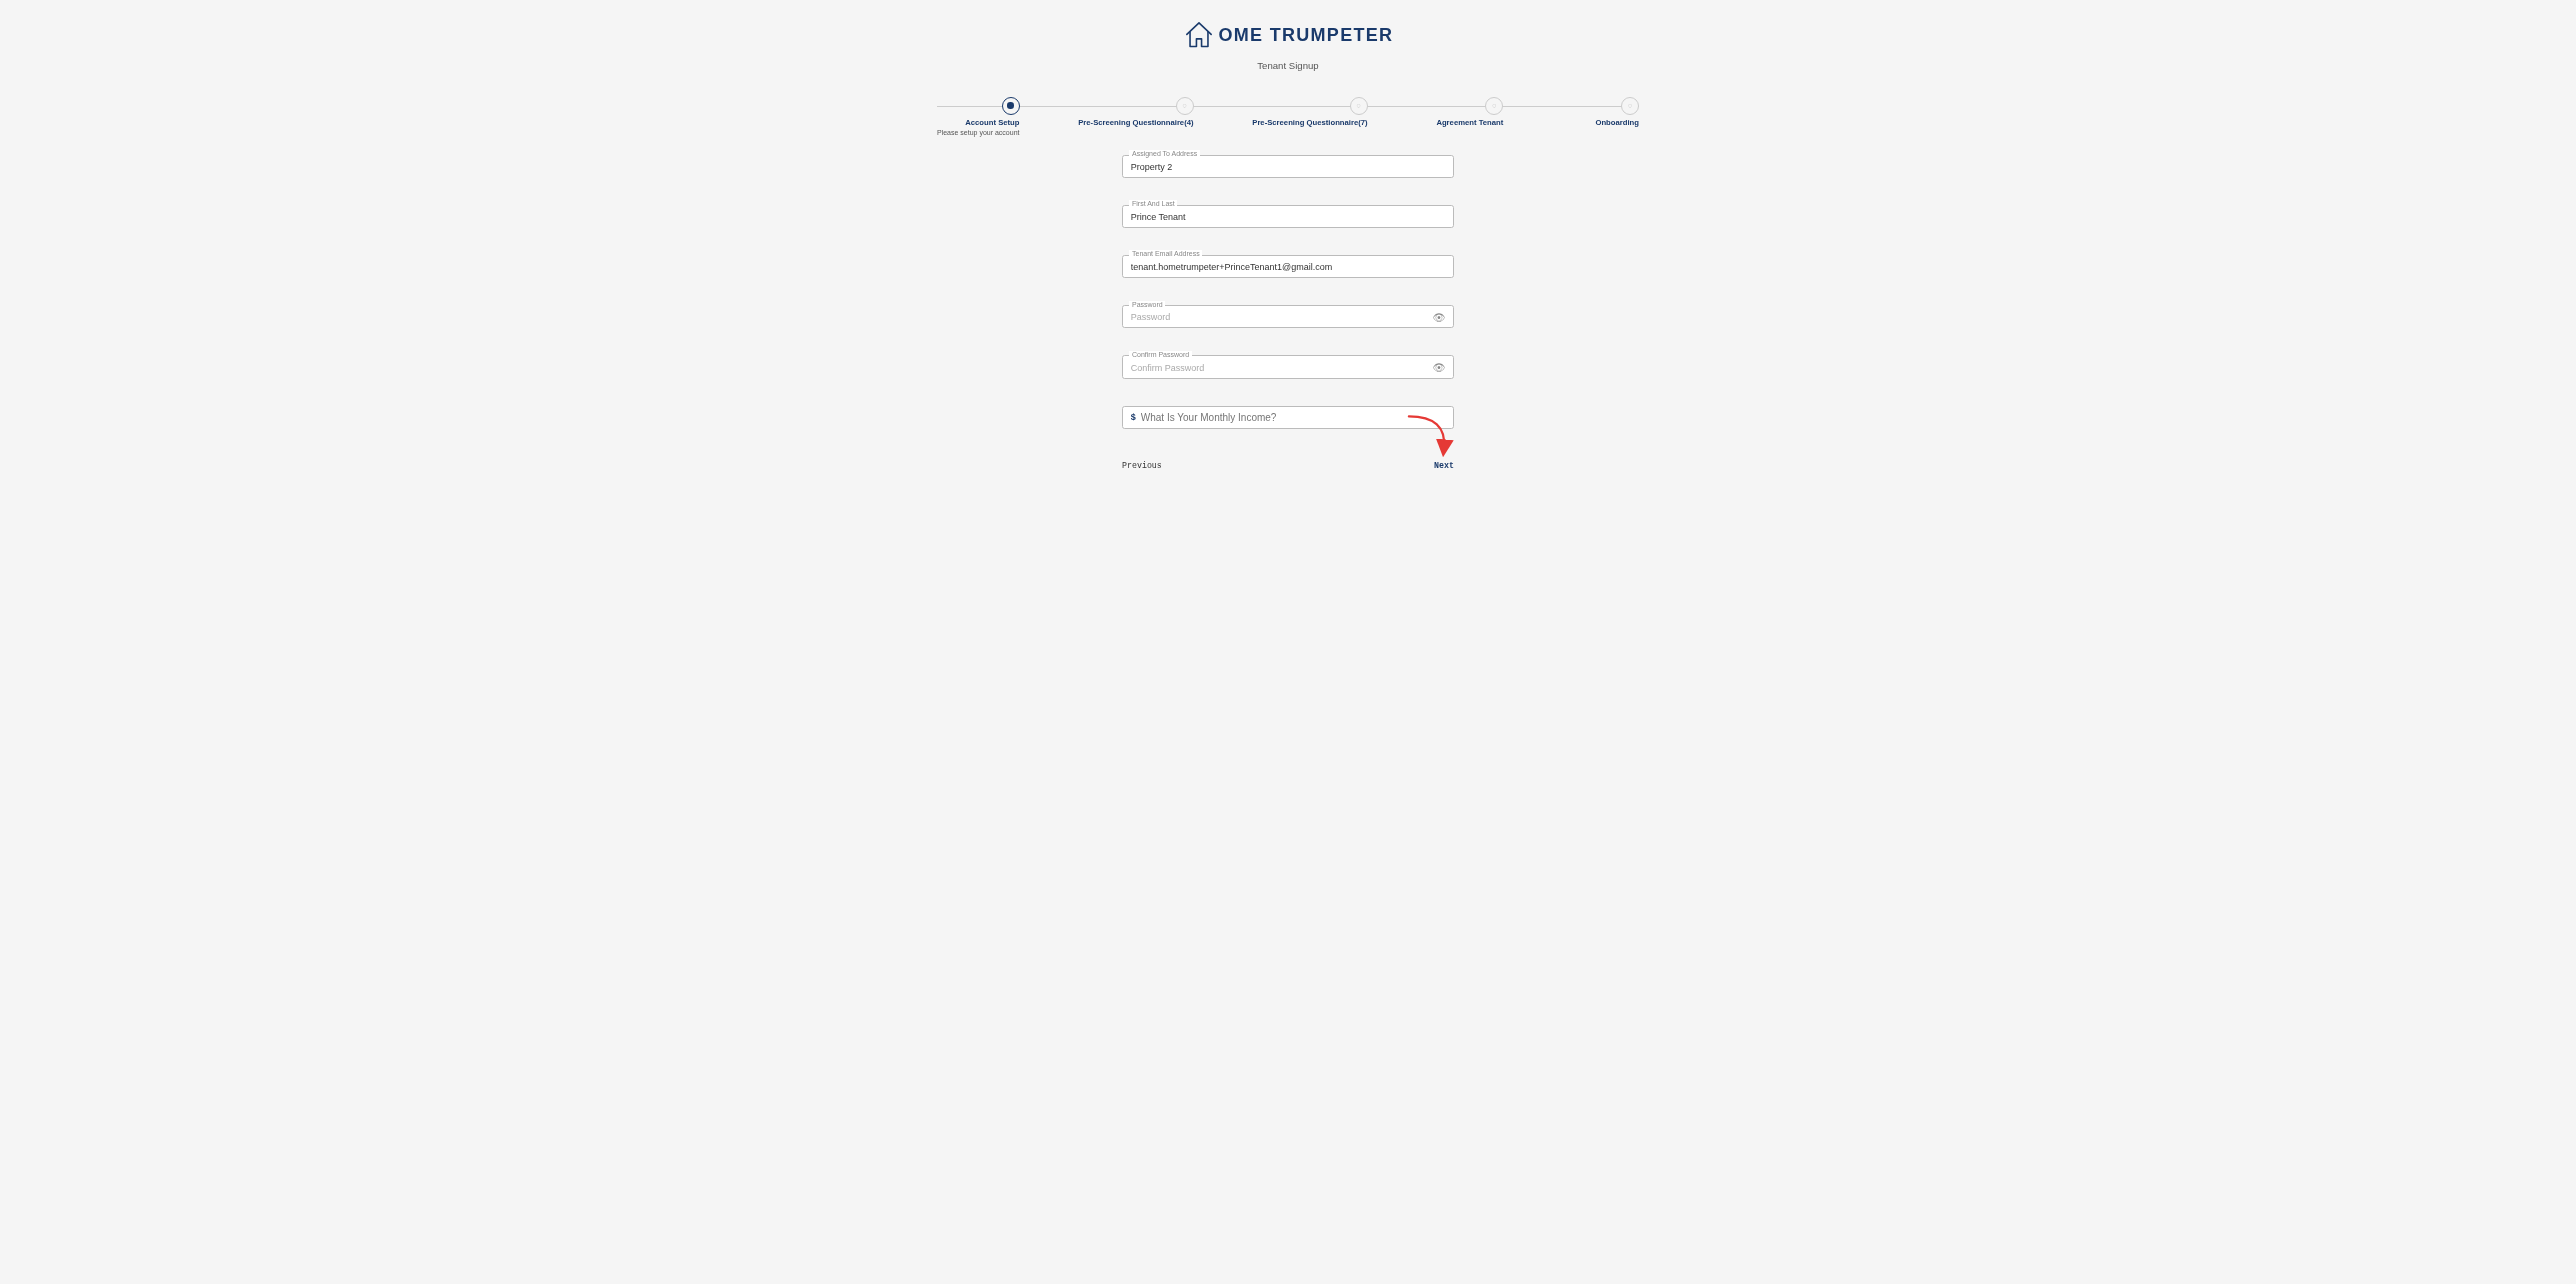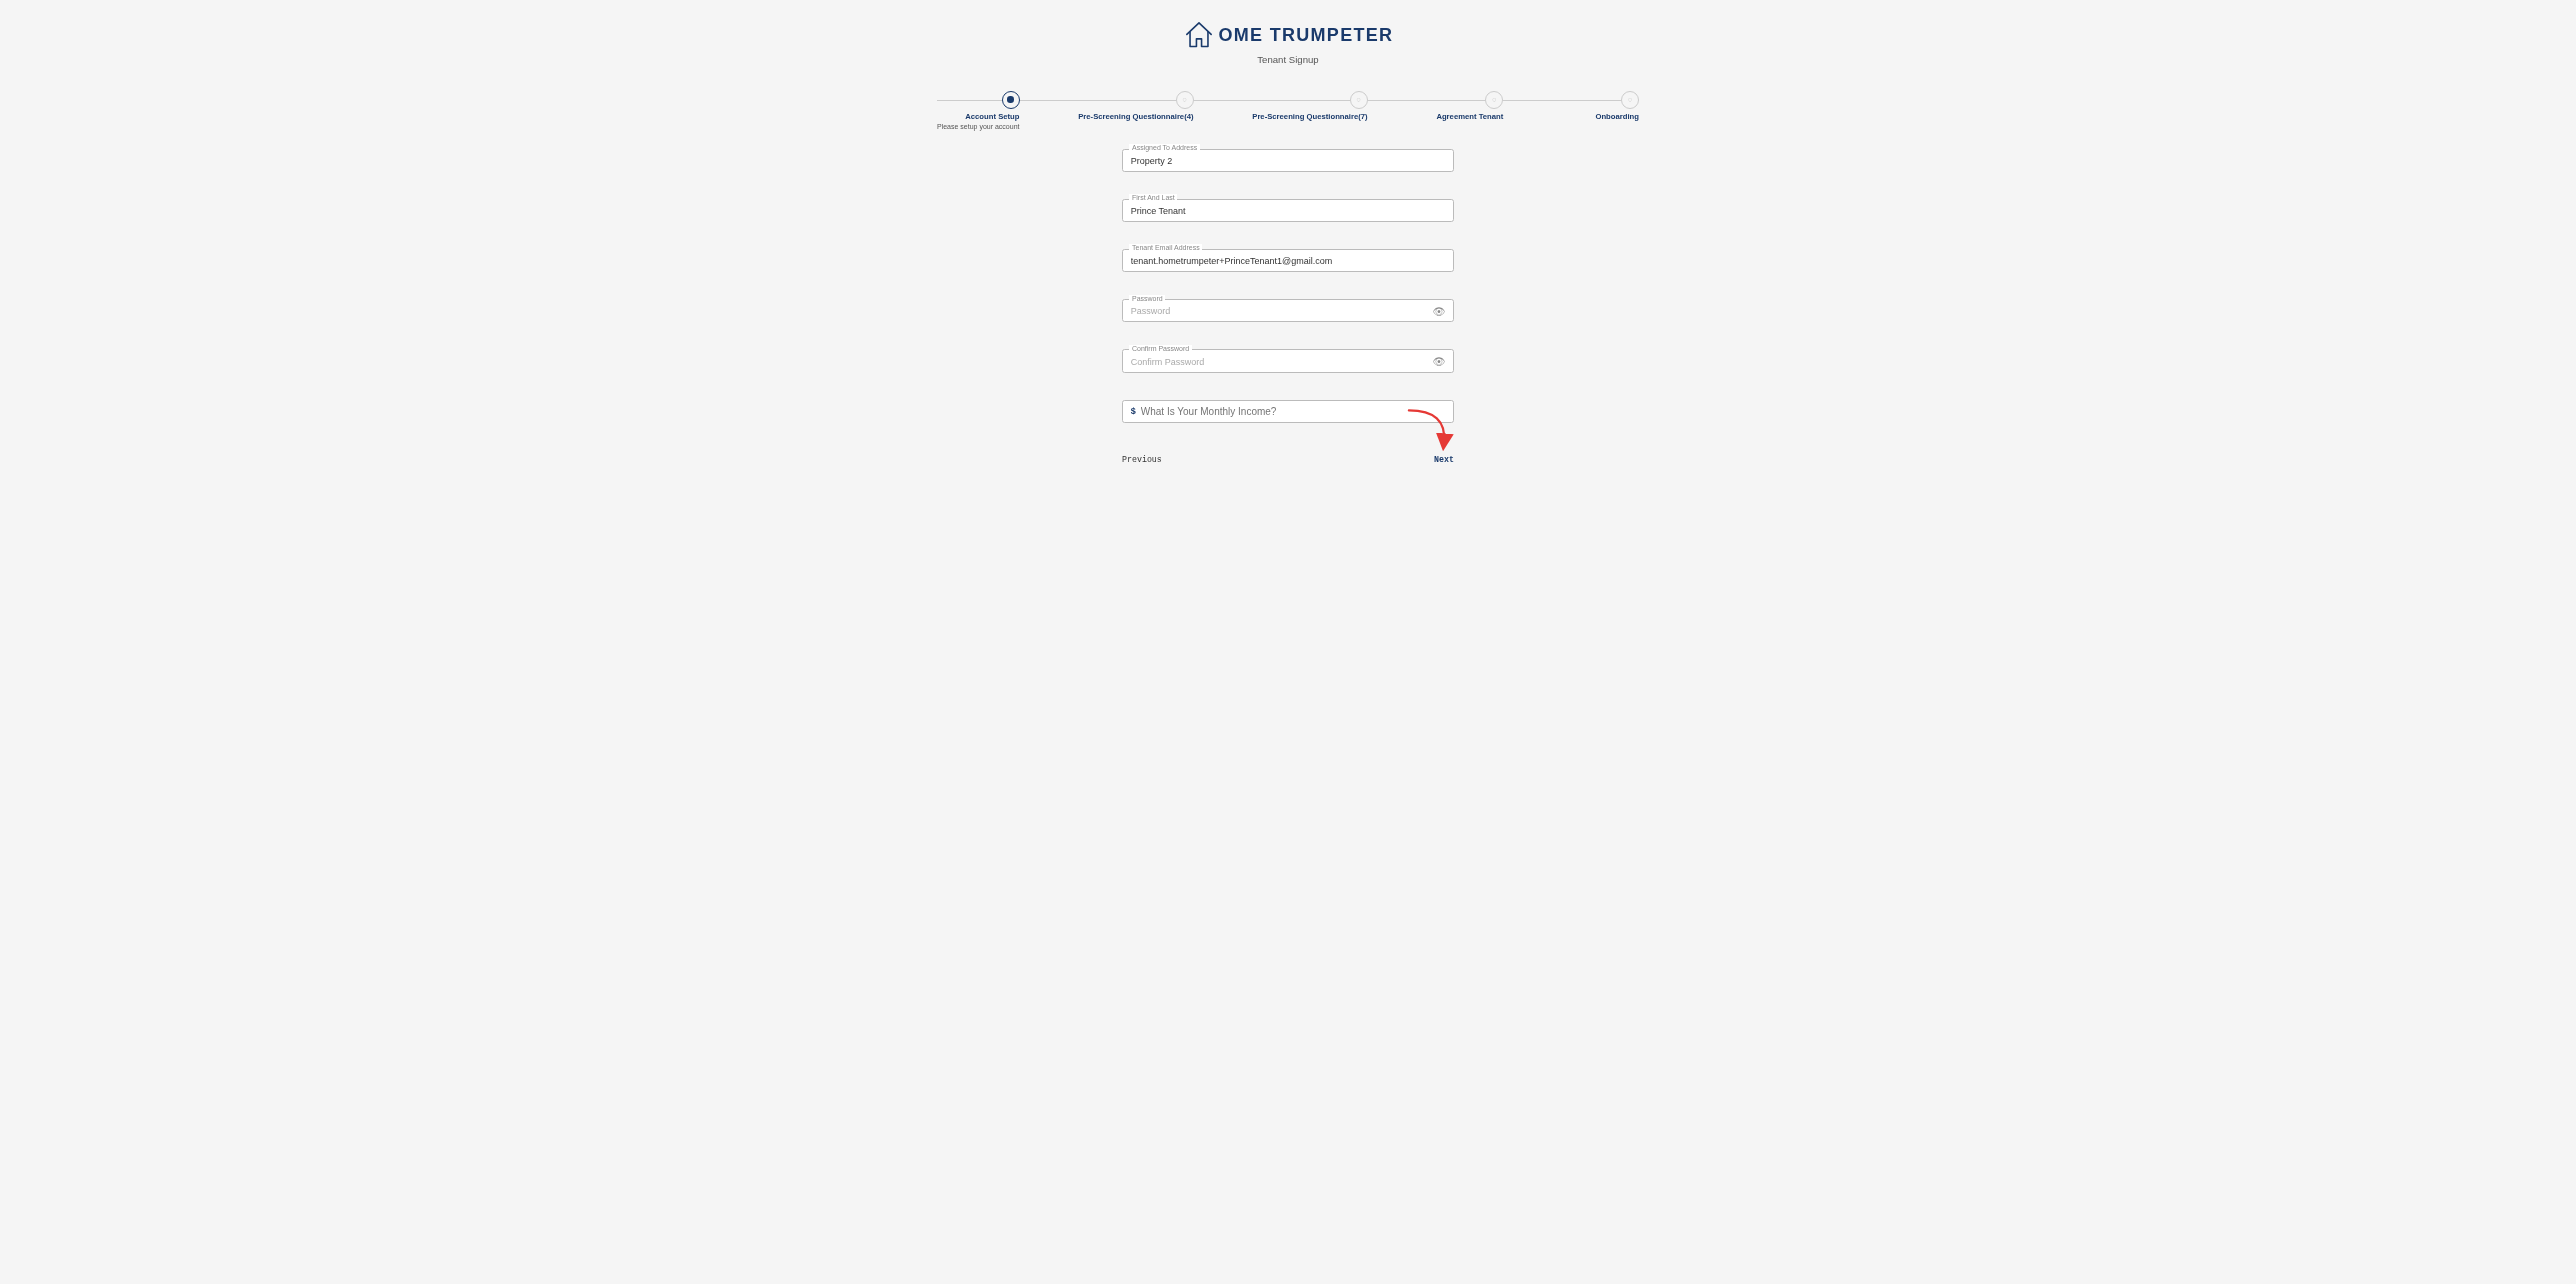--- a/index.html
+++ b/index.html
@@ -38,21 +38,21 @@
     .logo-text {
       font-size: 18px;
       font-weight: bold;
       color: #1a3a6b;
       letter-spacing: 1.3px;
     }
 
     .page-subtitle {
       font-size: 9.6px;
       color: #555;
-      margin-top: 3px;
+      margin-top: 9px;
     }
 
     
     .stepper {
       display: flex;
       align-items: flex-start;
       justify-content: space-between;
       width: 100%;
       max-width: 702px;
       margin: 12.8px 0 19px 0;

